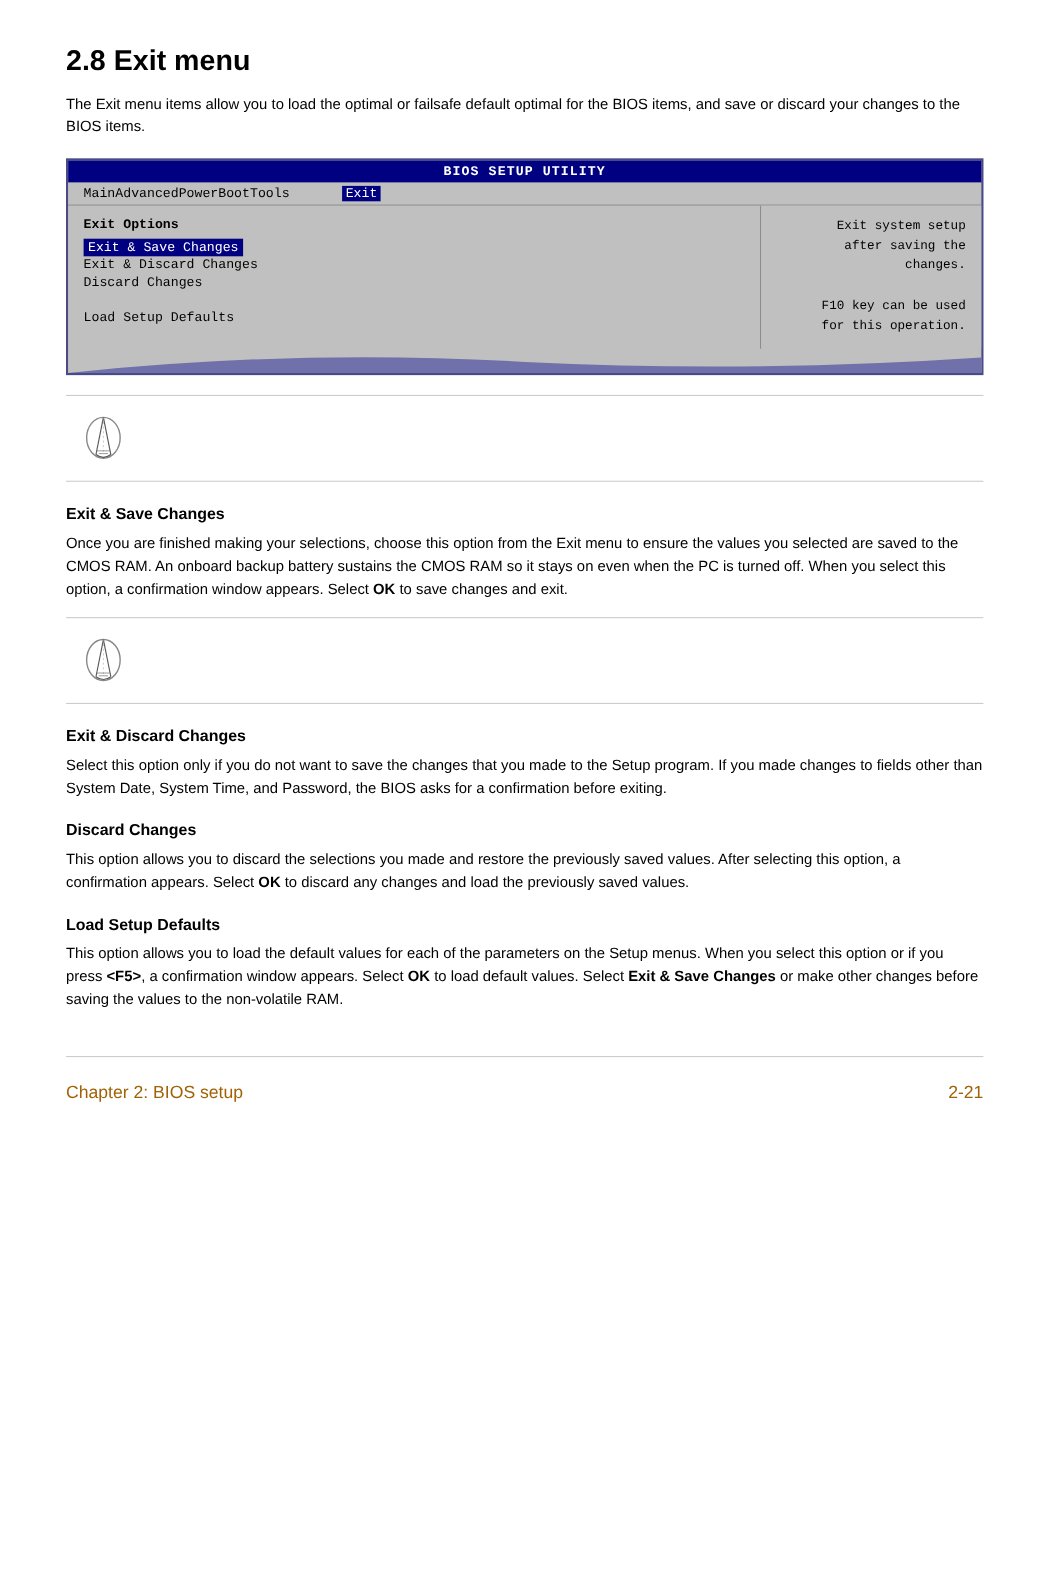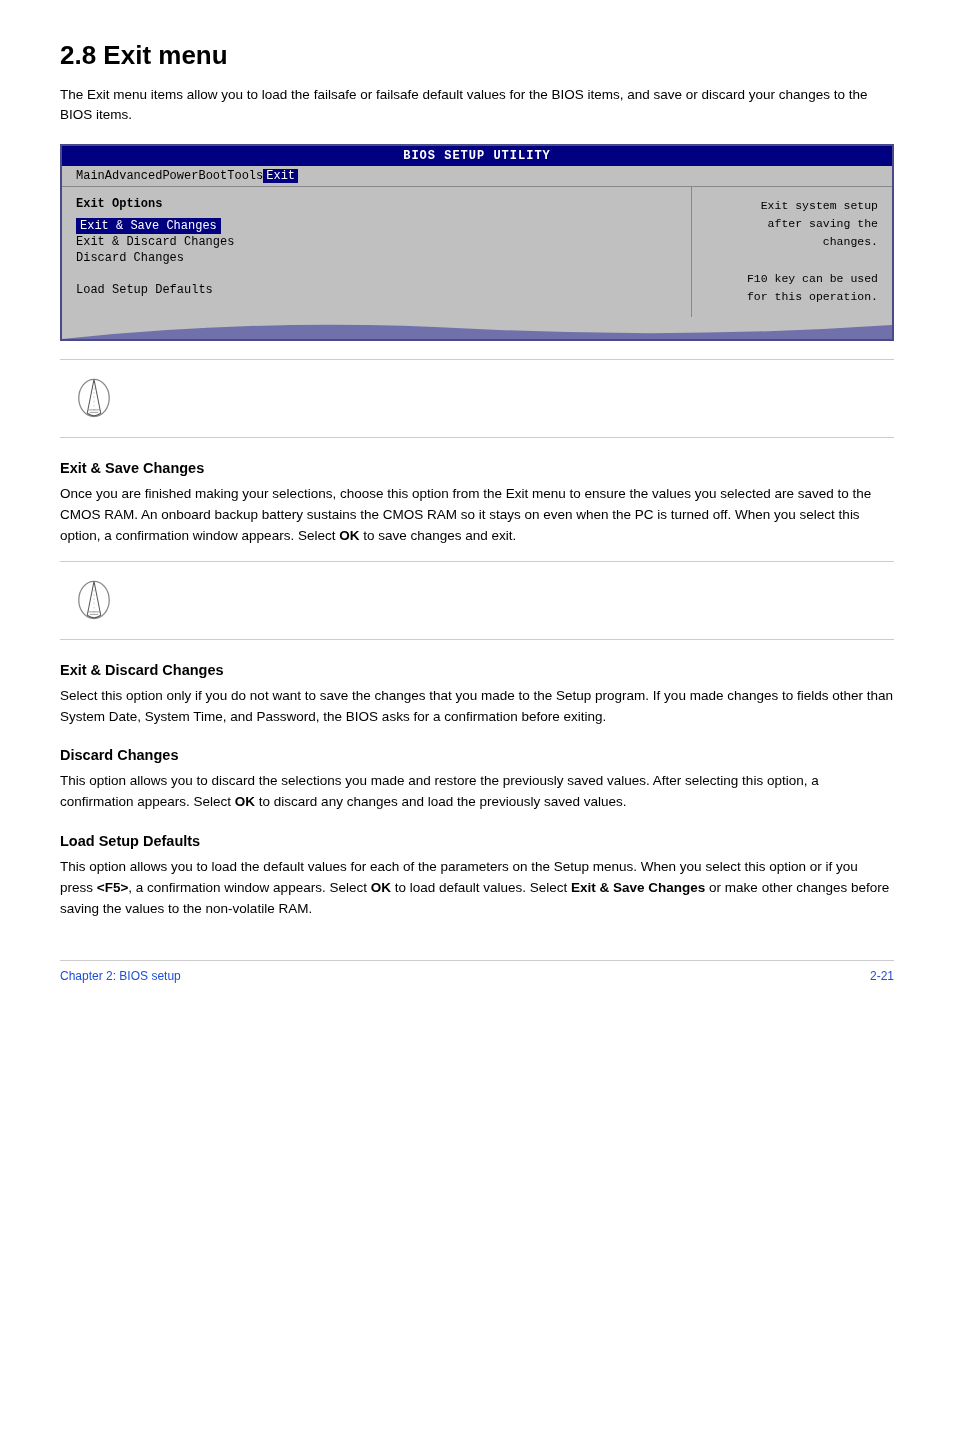--- a/index.html
+++ b/index.html
@@ -138,48 +138,48 @@
       margin-bottom: 14px;
     }
 
     .section-text b {
       font-weight: bold;
     }
 
     
     .page-footer {
       border-top: 1px solid #ccc;
-      padding-top: 8px;
+      padding-top: 24px;
       margin-top: 40px;
       display: flex;
       justify-content: space-between;
-      font-size: 12px;
-      color: #1d4ed8;
+      font-size: 16px;
+      color: #a16207;
     }
   </style>
 </head>
 <body>
 
 <h1 class="page-title">2.8   Exit menu</h1>
 
-<p class="intro-text">The Exit menu items allow you to load the failsafe or failsafe default values for the BIOS items, and save or discard your changes to the BIOS items.</p>
+<p class="intro-text">The Exit menu items allow you to load the optimal or failsafe default optimal for the BIOS items, and save or discard your changes to the BIOS items.</p>
 
 <div class="bios-screenshot">
 
   <div class="bios-menubar">
     <div class="bios-title-center">BIOS SETUP UTILITY</div>
   </div>
 
   <div style="background:#c0c0c0; display:flex; padding:3px 14px; border-bottom:1px solid #888; font-family:'Courier New',monospace; font-size:12px;">
     <span style="color:#000;">Main</span>
     <span style="color:#000;">Advanced</span>
     <span style="color:#000;">Power</span>
     <span style="color:#000;">Boot</span>
     <span style="color:#000;">Tools</span>
-    <span style="background:#000080; color:#fff; padding:0 3px;">Exit</span>
+    <span style="background:#000080; color:#fff; padding:0 3px;margin-left:48px;">Exit</span>
   </div>
 
   <div class="bios-content">
     <div class="bios-left">
       <div class="bios-section-title">Exit Options</div>
       <div class="bios-menu-item selected">Exit &amp; Save Changes</div>
       <div class="bios-menu-item">Exit &amp; Discard Changes</div>
       <div class="bios-menu-item">Discard Changes</div>
       <div class="bios-menu-item">&nbsp;</div>
       <div class="bios-menu-item">Load Setup Defaults</div>

